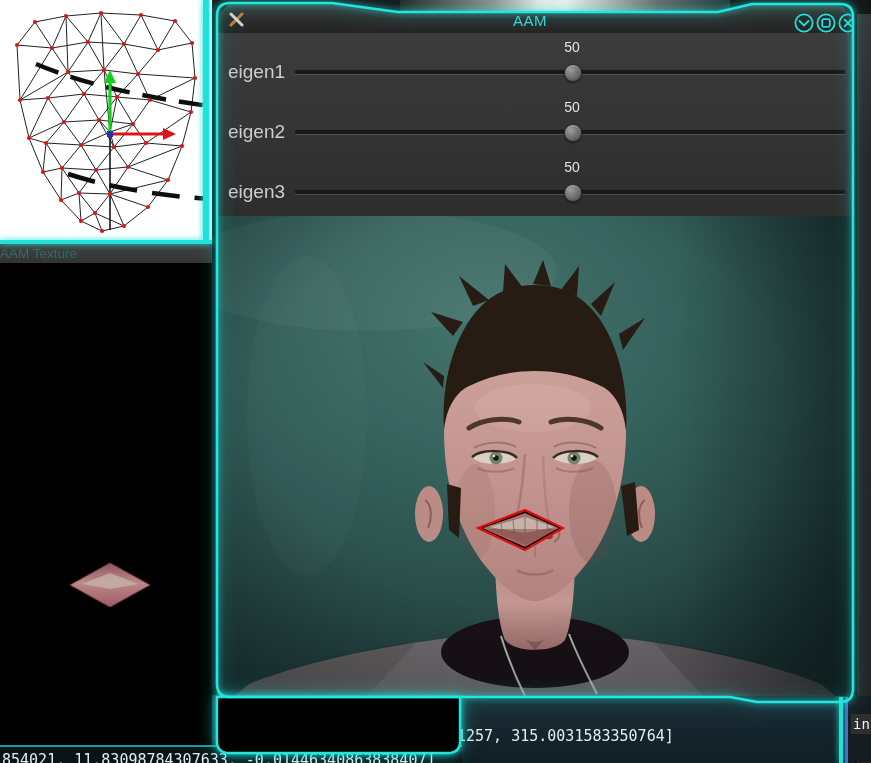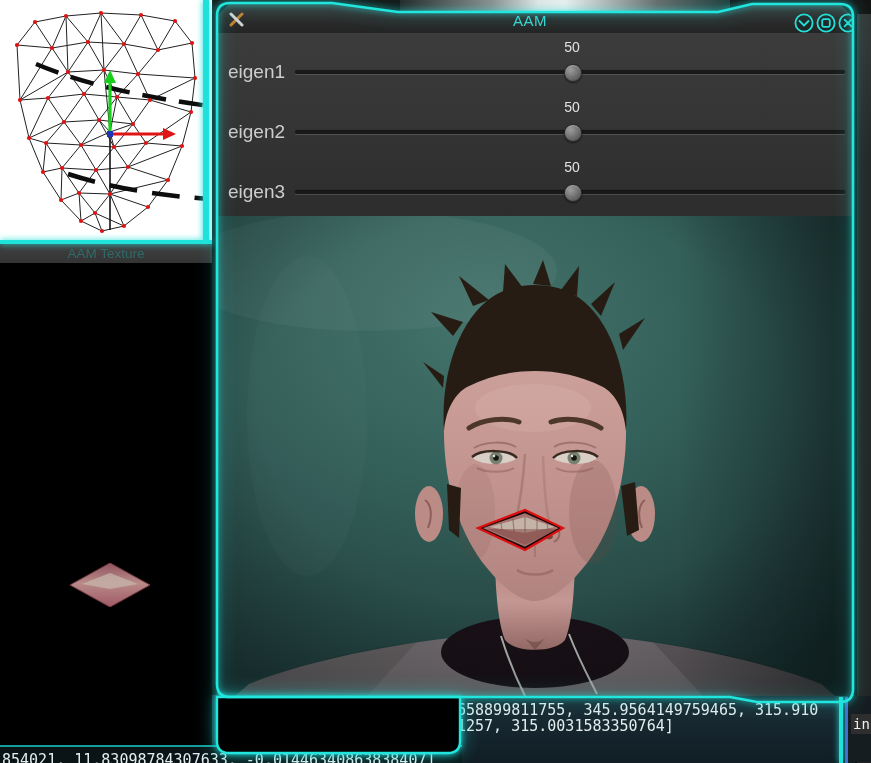--- a/index.html
+++ b/index.html
@@ -20,21 +20,21 @@
   .console-left{left:0;top:745px;width:462px;height:18px;background:#0a1417;border-top:2px solid #149e9b;}
   .console-left .console-line{left:2px;top:4px;}
   .cyan-vline{left:839px;top:697px;width:4px;height:66px;background:#1fe2db;box-shadow:0 0 6px #1fe2db;}
   .blue-vline{left:845px;top:697px;width:3px;height:66px;background:#3f6fd8;}
   .in-panel{left:848px;top:696px;width:23px;height:66px;background:#161d21;}
   .in-chip{left:851px;top:715px;width:20px;height:20px;background:#2e2e2e;color:#eceff0;
     font:14px "DejaVu Sans Mono",monospace;line-height:20px;padding-left:2px;}
 
   
   .tex-titlebar{left:0;top:244px;width:212px;height:19px;background:linear-gradient(#414141,#343434);
-    text-align:center;color:#2e6b68;font-size:13.5px;line-height:19px;}
+    text-align:left;color:#2e6b68;font-size:13.5px;line-height:19px;}
   .tex-content{left:0;top:263px;width:212px;height:484px;background:#000;}
 
   
   .mesh-window{left:0;top:0;width:212px;height:240px;background:#fff;}
   .mesh-rborder{left:203px;top:0;width:6px;height:240px;background:#1fe2db;box-shadow:0 0 6px #1fe2db;}
   .mesh-bborder{left:0;top:240px;width:212px;height:4px;background:#1fe2db;box-shadow:0 0 6px #1fe2db;}
 
   
   .main-window{left:212px;top:0;width:648px;height:763px;}
   .frame{position:absolute;left:0;top:0;pointer-events:none;
@@ -62,22 +62,21 @@
   .photo{position:absolute;left:5px;top:216px;width:636px;height:480px;background:#203f3d;}
 </style>
 </head>
 <body>
 
 <div class="abs right-sliver"></div>
 <div class="abs top-behind"></div>
 <div class="abs top-blob"></div>
 
 <div class="abs console-main">
-  <div class="console-line" style="top:6px">658899811755, 345.9564149759465, 315.910</div>
-  <div class="console-line" style="top:22px">1257, 315.0031583350764]</div>
+  <div class="console-line" style="top:32px">1257, 315.0031583350764]</div>
 </div>
 
 <div class="abs tex-titlebar">
   <span>AAM Texture</span>
 </div>
 <div class="abs tex-content">
   <svg class="abs" style="left:70px;top:300px" width="80" height="44" viewBox="0 0 80 44">
     <defs>
       <linearGradient id="mtg" x1="0" y1="0" x2="0" y2="1">
         <stop offset="0" stop-color="#8f545e"></stop>

